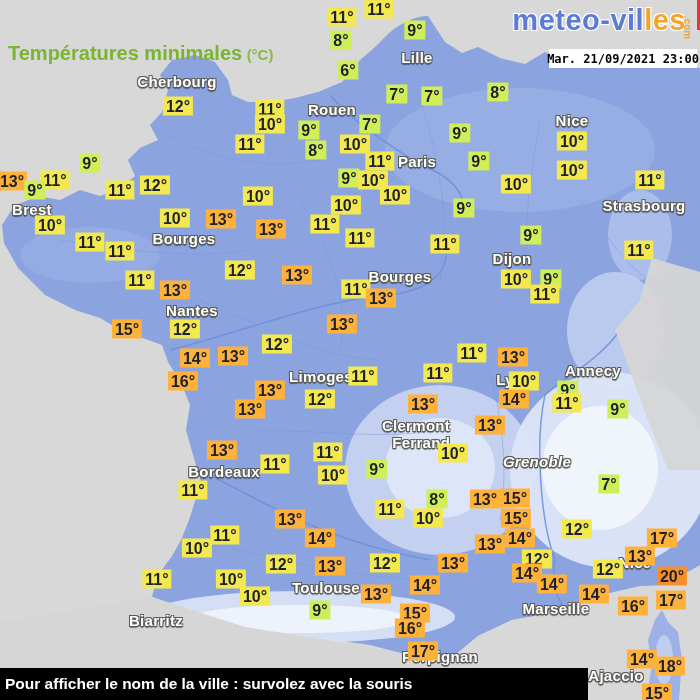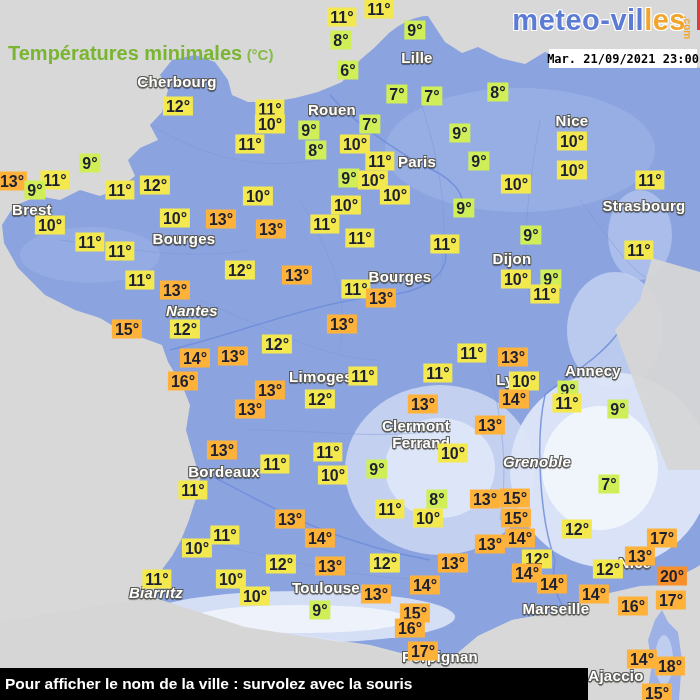--- a/index.html
+++ b/index.html
@@ -97,31 +97,31 @@
       <div class="city" style="left: 177px; top: 81px;">Cherbourg</div>
       <div class="city" style="left: 417px; top: 57px;">Lille</div>
       <div class="city" style="left: 332px; top: 109px;">Rouen</div>
       <div class="city" style="left: 572px; top: 120px;">Nice</div>
       <div class="city" style="left: 417px; top: 161px;">Paris</div>
       <div class="city" style="left: 644px; top: 205px;">Strasbourg</div>
       <div class="city" style="left: 32px; top: 209px;">Brest</div>
       <div class="city" style="left: 184px; top: 238px;">Bourges</div>
       <div class="city" style="left: 512px; top: 258px;">Dijon</div>
       <div class="city" style="left: 400px; top: 276px;">Bourges</div>
-      <div class="city" style="left: 192px; top: 310px; font-style: italic;">Nantes</div>
+      <div class="city" style="left: 192px; top: 310px;">Nantes</div>
       <div class="city" style="left: 321px; top: 376px;">Limoges</div>
       <div class="city" style="left: 505px; top: 379px;">Ly</div>
       <div class="city" style="left: 593px; top: 370px;">Annecy</div>
       <div class="city" style="left: 416px; top: 434px; text-align: right;">Clermont
 Ferrand</div>
       <div class="city" style="left: 537px; top: 461px; font-style: italic;">Grenoble</div>
       <div class="city" style="left: 224px; top: 471px;">Bordeaux</div>
       <div class="city" style="left: 635px; top: 562px;">Nice</div>
       <div class="city" style="left: 326px; top: 587px;">Toulouse</div>
-      <div class="city" style="left: 156px; top: 592px; font-style: italic;">Biarritz</div>
+      <div class="city" style="left: 156px; top: 620px;">Biarritz</div>
       <div class="city" style="left: 556px; top: 608px;">Marseille</div>
       <div class="city" style="left: 440px; top: 656px;">Perpignan</div>
       <div class="city" style="left: 616px; top: 675px;">Ajaccio</div>
     </div>
 
   <div class="layer" id="temps-layer">
       <div class="badge c-y" style="left: 379px; top: 9px;">11°</div>
       <div class="badge c-y" style="left: 342px; top: 17px;">11°</div>
       <div class="badge c-g" style="left: 415px; top: 30px;">9°</div>
       <div class="badge c-g" style="left: 341px; top: 40px;">8°</div>

